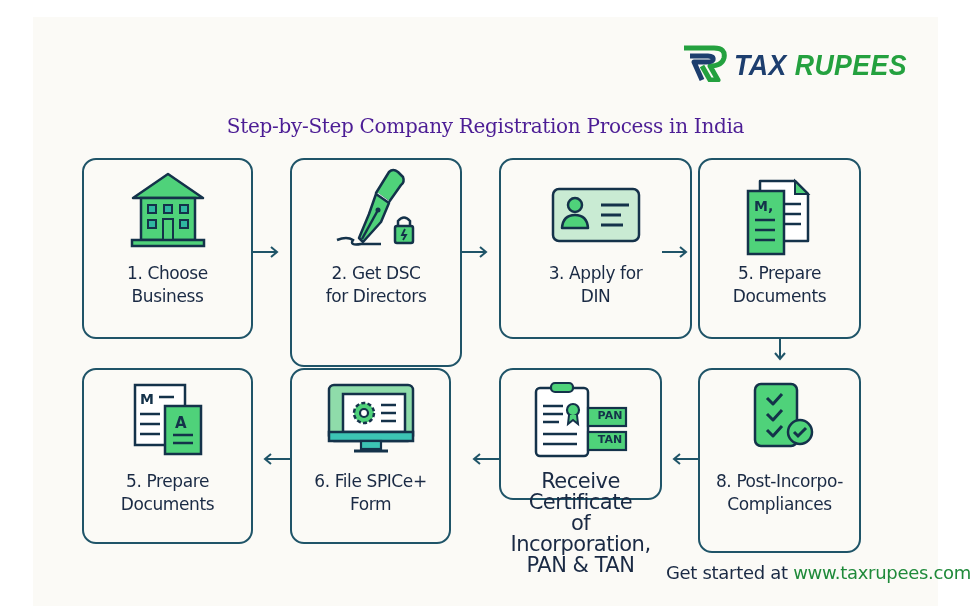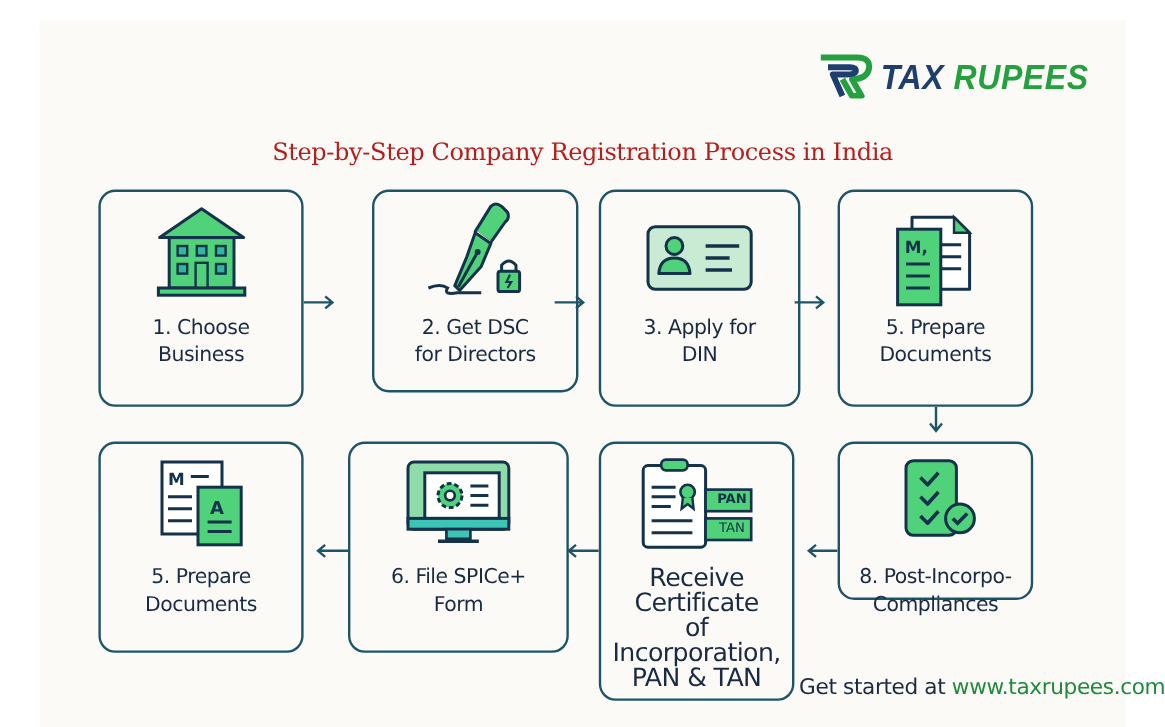--- a/index.html
+++ b/index.html
@@ -3,21 +3,21 @@
 <meta charset="utf-8">
 <style>
   html, body { margin:0; padding:0; }
   body { width:971px; height:606px; background:#ffffff; position:relative; overflow:hidden; font-family:"DejaVu Sans", sans-serif; }
   .panel { position:absolute; left:33px; top:17px; width:905px; height:589px; background:#fbfaf6; }
   .logo { position:absolute; left:682px; top:44px; display:flex; align-items:flex-end; }
   .logo-mark { width:48px; height:38px; }
   .logo-text { font-family:"Liberation Sans", sans-serif; font-weight:bold; font-style:italic; font-size:29px; letter-spacing:0.5px; margin-left:4px; transform:scaleX(0.92); transform-origin:left center; }
   .logo-tax { color:#1d3e6e; }
   .logo-rupees { color:#24a13f; }
-  .title { position:absolute; left:0; width:971px; top:114px; text-align:center; font-family:"DejaVu Serif", serif; font-size:20px; color:#b91c1c; letter-spacing:-0.3px; }
+  .title { position:absolute; left:0; width:971px; top:114px; text-align:center; font-family:"DejaVu Serif", serif; font-size:20px; color:#4c1d95; letter-spacing:-0.3px; }
   .card { position:absolute; border:2px solid #1f5468; border-radius:14px; background:#fbfaf6; box-sizing:border-box; }
   .card .icon { position:absolute; left:50%; transform:translateX(-50%); }
   .card .label { position:absolute; left:0; right:0; text-align:center; font-family:"DejaVu Sans", sans-serif; color:#1a2a44; font-size:17px; line-height:23px; letter-spacing:-0.4px; }
   .card .label.small { font-size:21px; line-height:21px; letter-spacing:-0.5px; }
   .arrow { position:absolute; }
   .footer { position:absolute; left:0; width:971px; top:562px; text-align:right; font-family:"DejaVu Sans", sans-serif; font-size:18px; letter-spacing:-0.3px; }
   .footer .pre { color:#1a2a44; }
   .footer .url { color:#1f8a3a; }
 </style>
 </head>
@@ -50,21 +50,21 @@
   <div class="label" style="top:102px;">
     <div>1. Choose</div>
     <div>Business</div>
   </div>
 </div>
 
 <svg class="arrow" style="left:253px; top:245px;" width="37" height="14" viewBox="0 0 37 14">
     <path d="M0 7 H24 M18 2 L24 7 L18 12" fill="none" stroke="#1f5468" stroke-width="2"></path>
   </svg>
 
-<div class="card" style="left:290px; top:158px; width:172px; height:169px;margin-left:20px;">
+<div class="card" style="left:290px; top:158px; width:172px; height:209px;">
   <svg class="icon" viewBox="0 0 90 90" width="90" height="90" style="top:6px;">
     <path d="M58 6 Q62 2 67 6 L72 11 Q74 16 70 19 L58 36 L45 27 Z" fill="#4fd27a" stroke="#14324a" stroke-width="2.5" stroke-linejoin="round"></path>
     <path d="M46 28 L57 36" stroke="#ffffff" stroke-width="3"></path>
     <path d="M45 28 L58 37 L50 56 L32 76 L28 72 L38 48 Z" fill="#4fd27a" stroke="#14324a" stroke-width="2.5" stroke-linejoin="round"></path>
     <path d="M31 73 L47 44" stroke="#14324a" stroke-width="2.5"></path>
     <circle cx="47" cy="44" r="2.5" fill="#14324a"></circle>
     <path d="M6 74 Q16 70 22 74 Q18 80 30 78 L50 78" fill="none" stroke="#14324a" stroke-width="2.5"></path>
     <rect x="64" y="60" width="18" height="17" rx="2" fill="#4fd27a" stroke="#14324a" stroke-width="2.5"></rect>
     <path d="M67 60 V55 Q73 48 79 55 V60" fill="none" stroke="#14324a" stroke-width="2.5"></path>
     <path d="M74 63 L71 69 H75 L72 74" fill="none" stroke="#14324a" stroke-width="1.8"></path>
@@ -72,21 +72,21 @@
   <div class="label" style="top:102px;">
     <div>2. Get DSC</div>
     <div>for Directors</div>
   </div>
 </div>
 
 <svg class="arrow" style="left:462px; top:245px;" width="37" height="14" viewBox="0 0 37 14">
     <path d="M0 7 H24 M18 2 L24 7 L18 12" fill="none" stroke="#1f5468" stroke-width="2"></path>
   </svg>
 
-<div class="card" style="left:499px; top:158px; width:168px; height:181px;">
+<div class="card" style="left:499px; top:158px; width:193px; height:181px;">
   <svg class="icon" viewBox="0 0 90 56" width="90" height="56" style="top:27px;">
     <rect x="2" y="2" width="86" height="52" rx="6" fill="#c9ebd3" stroke="#14324a" stroke-width="2.5"></rect>
     <circle cx="24" cy="18" r="7" fill="#4fd27a" stroke="#14324a" stroke-width="2.5"></circle>
     <path d="M11 41 Q12 28 24 28 Q36 28 37 41 Z" fill="#4fd27a" stroke="#14324a" stroke-width="2.5" stroke-linejoin="round"></path>
     <path d="M50 18 H78 M50 28 H70 M50 38 H72" stroke="#14324a" stroke-width="2.8"></path>
   </svg>
   <div class="label" style="top:102px;">
     <div>3. Apply for</div>
     <div>DIN</div>
   </div>
@@ -108,61 +108,61 @@
   <div class="label" style="top:102px;">
     <div>5. Prepare</div>
     <div>Documents</div>
   </div>
 </div>
 
 <svg class="arrow" style="left:773px; top:339px;" width="14" height="29" viewBox="0 0 14 29">
     <path d="M7 0 V20 M2 14 L7 20 L12 14" fill="none" stroke="#1f5468" stroke-width="2"></path>
   </svg>
 
-<div class="card" style="left:698px; top:368px; width:163px; height:132px;">
+<div class="card" style="left:698px; top:368px; width:163px; height:185px;">
   <svg class="icon" viewBox="0 0 70 70" width="70" height="70" style="top:10px;">
     <rect x="10" y="4" width="42" height="62" rx="6" fill="#4fd27a" stroke="#14324a" stroke-width="2.5"></rect>
     <path d="M22 18 L28 24 L37 14 M22 34 L28 40 L37 30 M22 50 L28 56 L37 46" fill="none" stroke="#14324a" stroke-width="3" stroke-linejoin="round"></path>
     <circle cx="55" cy="52" r="12" fill="#4fd27a" stroke="#14324a" stroke-width="2.5"></circle>
     <path d="M49 52 L53 56 L61 48" fill="none" stroke="#14324a" stroke-width="3"></path>
   </svg>
   <div class="label" style="top:100px;">
     <div>8. Post-Incorpo-</div>
     <div>Compliances</div>
   </div>
 </div>
 
 <svg class="arrow" style="left:662px; top:452px;" width="36" height="14" viewBox="0 0 36 14">
     <path d="M36 7 H12 M18 2 L12 7 L18 12" fill="none" stroke="#1f5468" stroke-width="2"></path>
   </svg>
 
-<div class="card" style="left:499px; top:368px; width:163px; height:216px;">
+<div class="card" style="left:499px; top:368px; width:163px; height:132px;">
   <svg class="icon" viewBox="0 0 96 80" width="96" height="80" style="top:10px;">
     <rect x="3" y="8" width="52" height="68" rx="4" fill="#ffffff" stroke="#14324a" stroke-width="2.5"></rect>
     <rect x="18" y="3" width="22" height="9" rx="4" fill="#4fd27a" stroke="#14324a" stroke-width="2.2"></rect>
     <path d="M10 26 H30 M10 34 H30 M10 42 H26 M10 54 H44 M10 64 H44" stroke="#14324a" stroke-width="2.5"></path>
     <circle cx="40" cy="30" r="6" fill="#4fd27a" stroke="#14324a" stroke-width="2.2"></circle>
     <path d="M36 35 L35 44 L40 40 L45 44 L44 35" fill="#4fd27a" stroke="#14324a" stroke-width="2"></path>
     <rect x="55" y="28" width="38" height="18" fill="#4fd27a" stroke="#14324a" stroke-width="2.2"></rect>
     <rect x="55" y="52" width="38" height="18" fill="#4fd27a" stroke="#14324a" stroke-width="2.2"></rect>
   </svg>
   <div style="position:absolute; left:90px; top:39px; width:38px; text-align:center; font-family:'DejaVu Sans',sans-serif; font-weight:bold; font-size:11px; color:#14324a;">PAN</div>
-  <div style="position:absolute; left:90px; top:63px; width:38px; text-align:center; font-family:'DejaVu Sans',sans-serif; font-weight:normal; font-size:11px; color:#14324a;">TAN</div>
+  <div style="position:absolute; left:90px; top:63px; width:38px; text-align:center; font-family:'DejaVu Sans',sans-serif; font-weight:bold; font-size:11px; color:#14324a;">TAN</div>
   <div class="label small" style="top:101px;">
     <div>Receive Certificate</div>
     <div>of Incorporation,</div>
     <div>PAN &amp; TAN</div>
   </div>
 </div>
 
 <svg class="arrow" style="left:462px; top:452px;" width="37" height="14" viewBox="0 0 37 14">
     <path d="M37 7 H12 M18 2 L12 7 L18 12" fill="none" stroke="#1f5468" stroke-width="2"></path>
   </svg>
 
-<div class="card" style="left:290px; top:368px; width:184px; height:176px;">
+<div class="card" style="left:290px; top:368px; width:161px; height:176px;">
   <svg class="icon" viewBox="0 0 90 76" width="90" height="76" style="top:12px;">
     <rect x="3" y="3" width="84" height="56" rx="5" fill="#8fdcaa" stroke="#14324a" stroke-width="2.5"></rect>
     <rect x="17" y="12" width="62" height="38" fill="#ffffff" stroke="#14324a" stroke-width="2.5"></rect>
     <rect x="3" y="50" width="84" height="9" fill="#3cc4b4" stroke="#14324a" stroke-width="2.5"></rect>
     <rect x="35" y="59" width="20" height="8" fill="#3cc4b4" stroke="#14324a" stroke-width="2.2"></rect>
     <path d="M28 69 H62" stroke="#14324a" stroke-width="3"></path>
     <g transform="translate(38 31)">
       <circle r="10" fill="#4fd27a" stroke="#14324a" stroke-width="2.5" stroke-dasharray="4 2.3"></circle>
       <circle r="8" fill="#4fd27a"></circle>
       <circle r="4" fill="#ffffff" stroke="#14324a" stroke-width="2.2"></circle>

